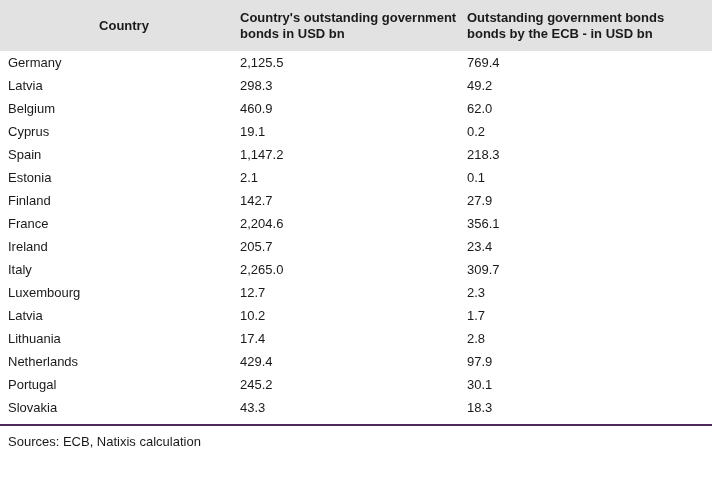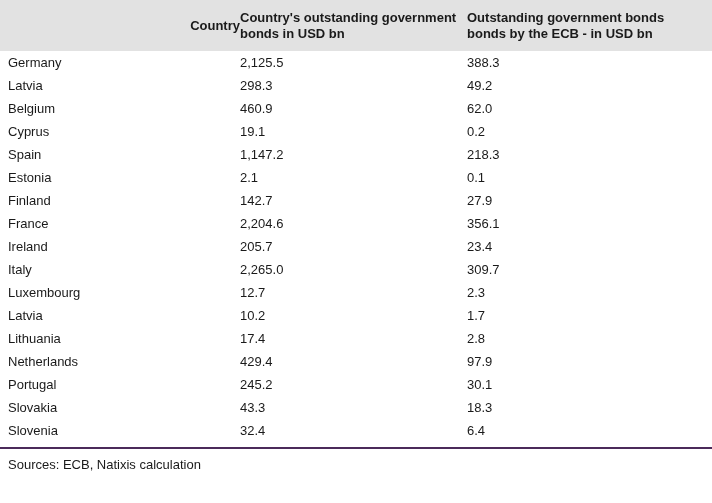--- a/index.html
+++ b/index.html
@@ -33,21 +33,21 @@
   thead th {
     background: var(--header-bg);
     font-size: 13px;
     font-weight: bold;
     line-height: 16px;
     height: 51px;
     vertical-align: middle;
     padding: 0;
   }
   th.col-country {
-    text-align: right;
+    text-align: center;
     padding-left: 8px;
   }
   .col-num { text-align: left; }
   th.col-held, td.col-held { padding-right: 9px; }
   tbody td {
     font-size: 13px;
     font-weight: normal;
     height: 23px;
     padding: 0;
     vertical-align: middle;
@@ -77,21 +77,21 @@
       <tr>
         <th class="col-country">Country</th>
         <th class="col-num col-outstanding">Country's outstanding government bonds in USD bn</th>
         <th class="col-num col-held">Outstanding government bonds bonds by the ECB - in USD bn</th>
       </tr>
     </thead>
     <tbody>
         <tr>
     <td class="col-country">Germany</td>
     <td class="col-num col-outstanding">2,125.5</td>
-    <td class="col-num col-held">388.3</td>
+    <td class="col-num col-held">769.4</td>
   </tr>
         <tr>
     <td class="col-country">Latvia</td>
     <td class="col-num col-outstanding">298.3</td>
     <td class="col-num col-held">49.2</td>
   </tr>
         <tr>
     <td class="col-country">Belgium</td>
     <td class="col-num col-outstanding">460.9</td>
     <td class="col-num col-held">62.0</td>
@@ -154,25 +154,20 @@
         <tr>
     <td class="col-country">Portugal</td>
     <td class="col-num col-outstanding">245.2</td>
     <td class="col-num col-held">30.1</td>
   </tr>
         <tr>
     <td class="col-country">Slovakia</td>
     <td class="col-num col-outstanding">43.3</td>
     <td class="col-num col-held">18.3</td>
   </tr>
-        <tr>
-    <td class="col-country">Slovenia</td>
-    <td class="col-num col-outstanding">32.4</td>
-    <td class="col-num col-held">6.4</td>
-  </tr>
       </tbody>
   </table>
 
   <div class="footer">
     <span>Sources: ECB, Natixis calculation</span>
   </div>
 
 </div>
 
 </body></html>

